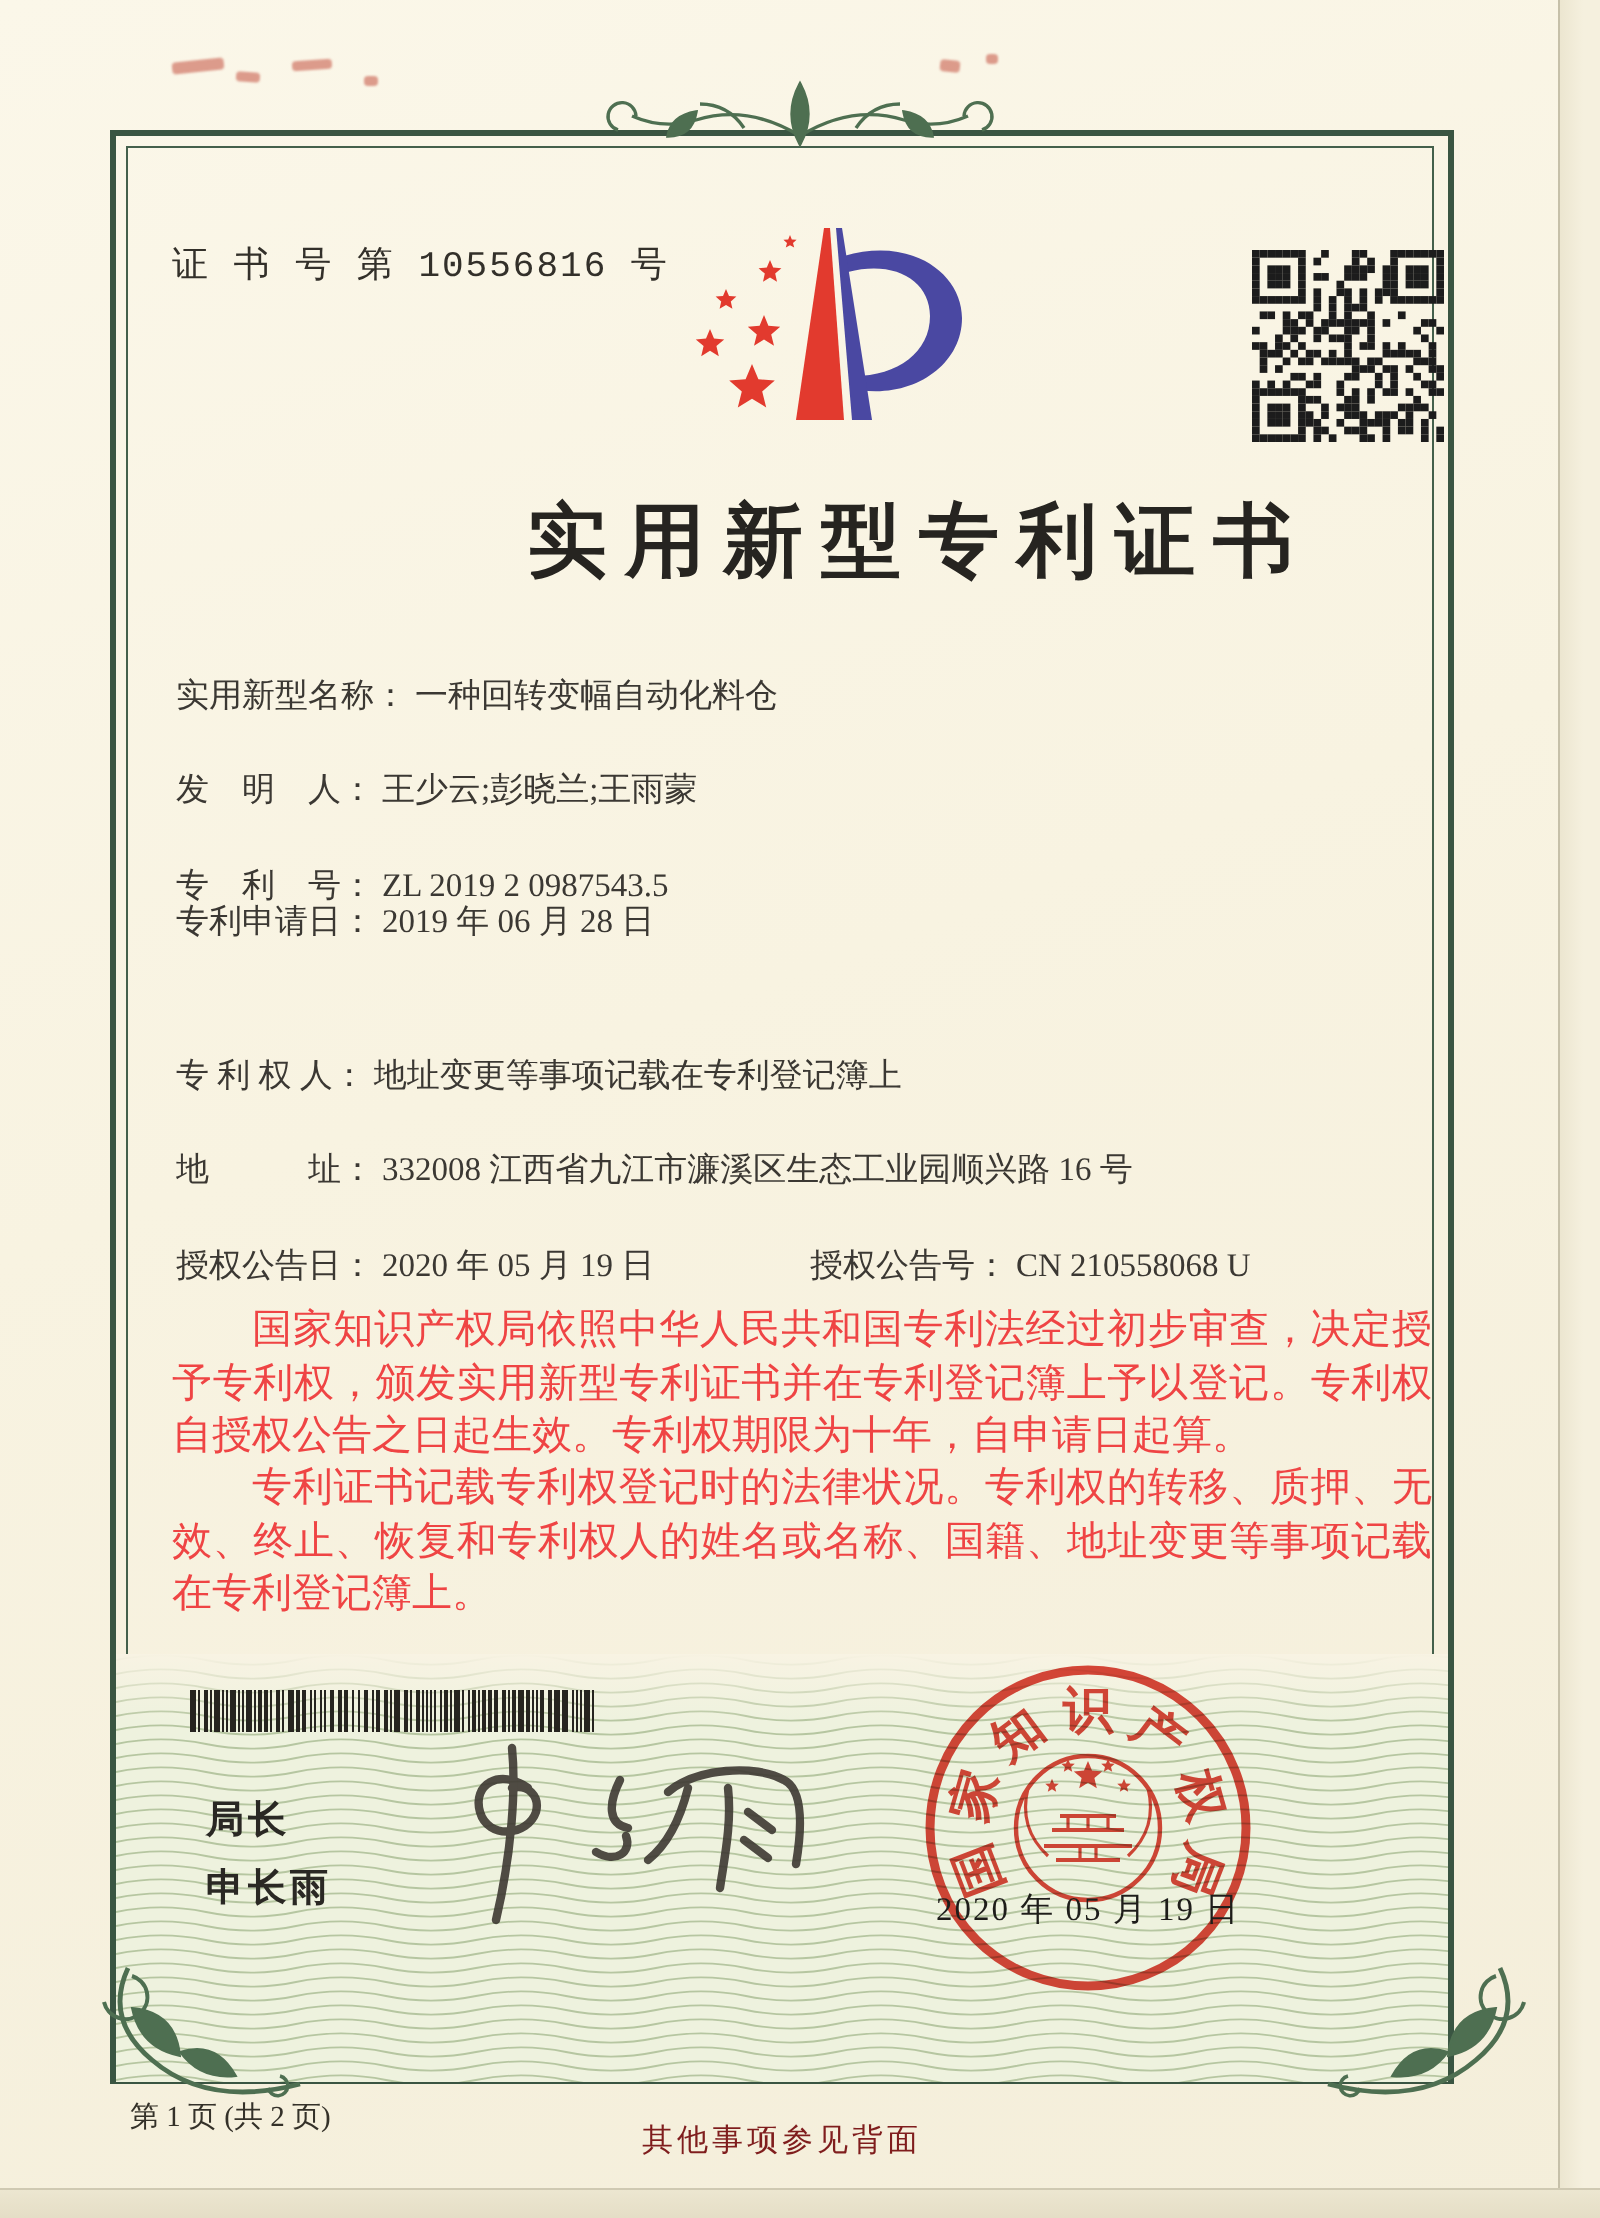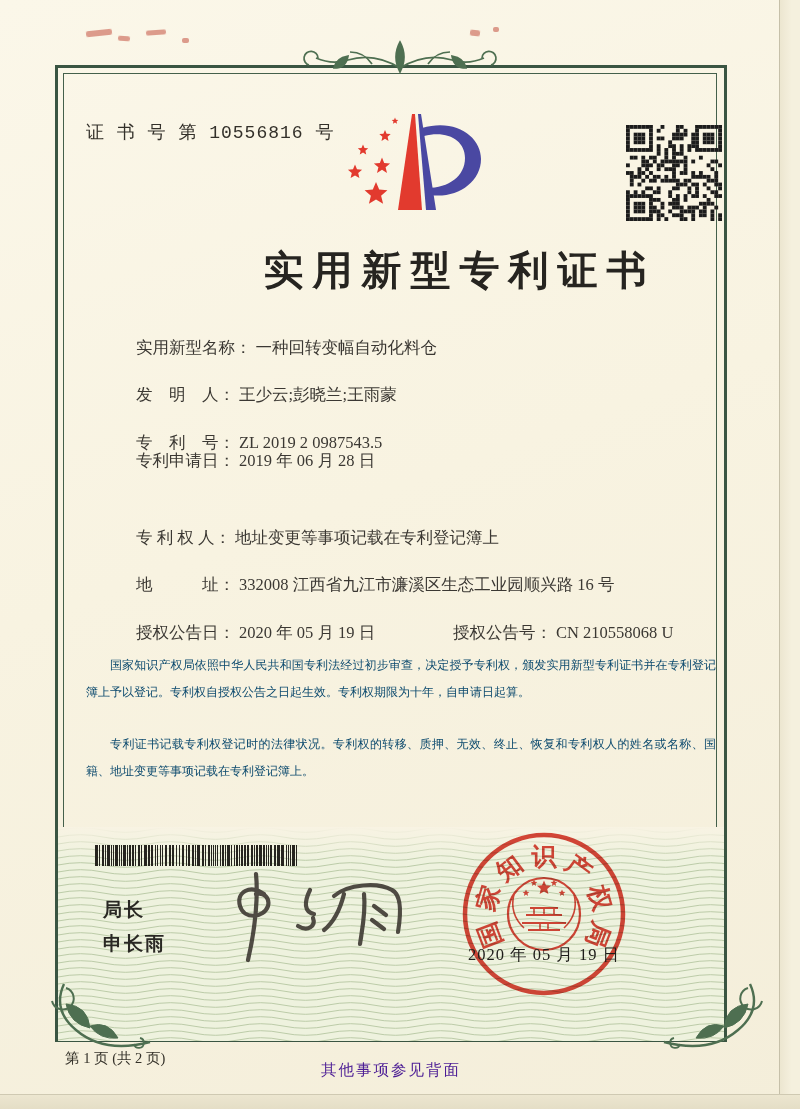--- a/index.html
+++ b/index.html
@@ -18,34 +18,34 @@
   .speck{position:absolute;background:#bf4231;opacity:.5;border-radius:2px;filter:blur(.6px);}
   
   .border-outer{left:55px;top:65px;width:666px;height:971px;border:3px solid #3a5542;}
   .border-inner{left:63px;top:73px;width:652px;height:957px;border:1px solid #44604b;}
   
   .cert-no{left:86px;top:120px;font-size:18px;letter-spacing:1px;color:#33302a;font-family:Liberation Mono, monospace;}
   .title{left:55px;top:243px;width:800px;text-align:center;font-size:40px;font-weight:700;
     letter-spacing:9px;padding-left:9px;box-sizing:border-box;color:#262420;}
   
   .frow{left:88px;font-size:16.5px;color:#3b3833;white-space:nowrap;}
-  .flabel{color:#3b3833;margin-left:48px;}
+  .flabel{color:#3b3833;}
   .fvalue{margin-left:4px;}
   
-  .para{left:86px;width:630px;font-size:12px;line-height:26.5px;text-align:justify;
-    text-indent:2em;color:#0c4a6e;}
+  .para{left:86px;width:630px;font-size:20px;line-height:26.5px;text-align:justify;
+    text-indent:2em;color:#ef4444;}
   
   .waves-fade{left:58px;top:827px;width:666px;height:34px;
     background:linear-gradient(180deg,#f8f3e3,rgba(248,243,227,0));z-index:2;}
   .director{left:90px;font-size:19px;font-weight:600;letter-spacing:2px;color:#2a2824;z-index:3;margin-left:13px;}
   .seal-date{left:458px;top:944px;width:172px;text-align:center;font-size:16.5px;
     letter-spacing:1px;color:#1e1d1a;z-index:6;}
   .page-num{left:65px;top:1013px;width:672px;text-align:left;font-size:14.5px;color:#343129;z-index:3;margin-top:36px;}
   .back-note{left:55px;top:1060px;width:672px;text-align:center;font-size:15.5px;
-    letter-spacing:2px;color:#4c1d95;}
+    letter-spacing:2px;color:#7f1d1d;}
   svg{position:absolute;}
   .z1{z-index:1}.z2{z-index:2}.z3{z-index:3}.z5{z-index:5}
   .seal-svg{mix-blend-mode:multiply;opacity:.93;}
 </style>
 </head>
 <body>
 
 <span class="speck" style="left:86px;top:30px;width:26px;height:6px;transform:rotate(-6deg)"></span>
 <span class="speck" style="left:118px;top:36px;width:12px;height:5px;transform:rotate(4deg)"></span>
 <span class="speck" style="left:146px;top:30px;width:20px;height:5px;transform:rotate(-4deg)"></span>

